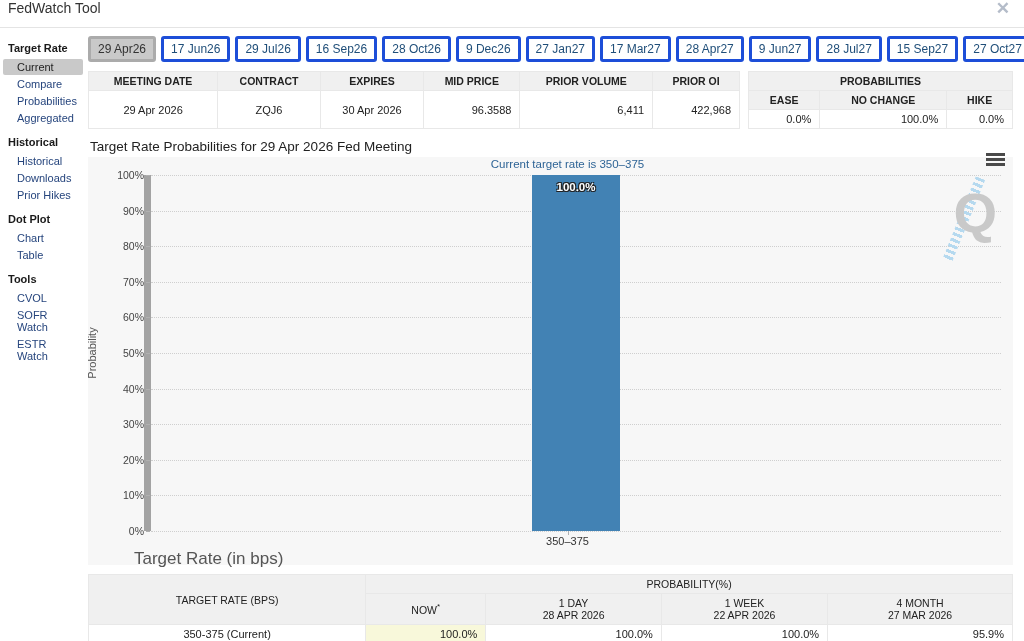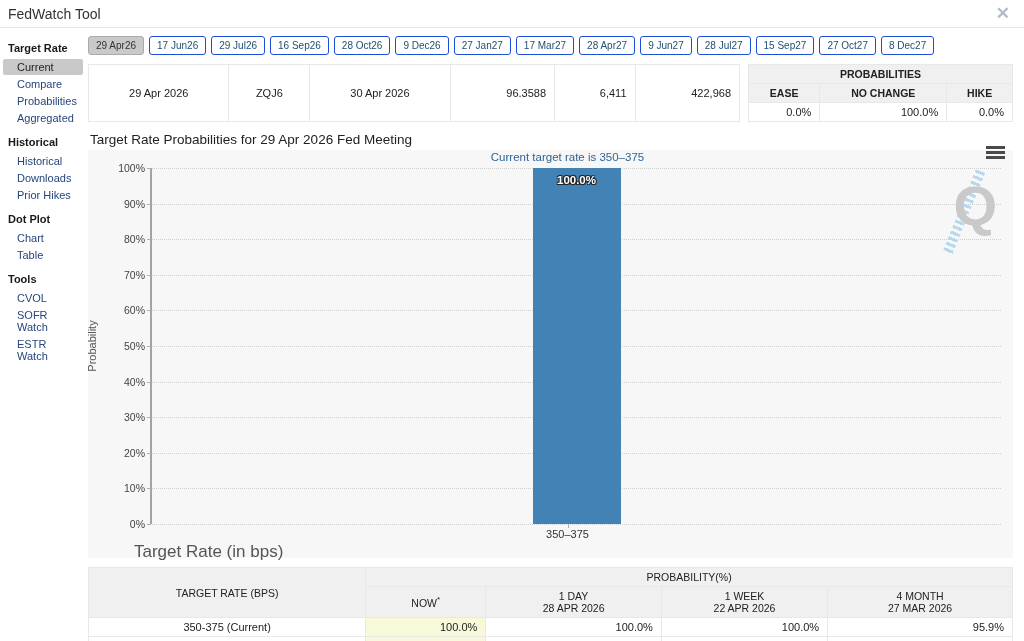--- a/index.html
+++ b/index.html
@@ -1,39 +1,39 @@
 <!DOCTYPE html>
 <html><head>
 <meta charset="utf-8">
 <style>
   * { margin:0; padding:0; box-sizing:border-box; }
   html,body { width:1024px; height:641px; background:#fff; overflow:hidden;
     font-family:"Liberation Sans", sans-serif; color:#333; }
 
   
-  .header { height:28px; display:flex; align-items:center; justify-content:space-between;
+  .header { height:28px; display:flex; justify-content:space-between;
     padding:0 14px 0 8px; border-bottom:1px solid #e4e4e4; }
   .app-title { font-size:14px; color:#333; }
   .close { font-size:17px; font-weight:bold; color:#b4bcc9; cursor:pointer; line-height:1; }
 
   
   .main { display:flex; height:613px; }
   .sidebar { width:86px; padding-top:10px; flex:none; }
   .side-heading { font-size:11px; font-weight:bold; color:#1a1a1a; padding:4px 4px 4px 8px; margin-top:6px; }
   .side-heading:first-child { margin-top:0; }
   .side-item { font-size:11px; color:#26457d; padding:2px 4px 2px 14px; margin:1px 3px 1px 3px;
     border-radius:2px; cursor:pointer; }
   .side-item.selected { background:#c9c9c9; color:#222; }
 
   .content { flex:1; padding:8px 11px 0 2px; min-width:0; }
 
   
   .tabs { display:flex; gap:5px; margin-bottom:9px; }
-  .tab { font-family:"Liberation Sans", sans-serif; font-size:10px; color:#1f4e79; background:#fff;
-    border:1px solid #1d4ed8; border-radius:3px; padding:3px 7px; cursor:pointer; white-space:nowrap; }
+  .tab { font-family:"Liberation Sans", sans-serif; font-size:12px; color:#1f4e79; background:#fff;
+    border:3px solid #1d4ed8; border-radius:3px; padding:3px 7px; cursor:pointer; white-space:nowrap; }
   .tab.selected { background:#c9c9c9; color:#333; border-color:#ababab; }
 
   
   .info-row { display:flex; gap:8px; }
   table { border-collapse:collapse; font-size:11px; }
   .info-table { border:1px solid #e8e8e8; }
   .info-table.meeting { width:652px; }
   .info-table.probs { flex:1; }
   .info-table th, .info-table td { border:1px solid #e8e8e8; padding:3px 8px; height:17px; }
   .info-table th { background:#f0f0f0; font-size:10.5px; font-weight:bold; color:#222; text-align:center; }
@@ -42,22 +42,22 @@
 
   
   .chart-title { font-size:13.5px; color:#222; margin:10px 0 3px 2px; }
   .chart-widget { position:relative; height:408px; background:#f7f7f7; }
   .menu-icon { position:absolute; top:-4px; right:8px; width:19px; cursor:pointer; z-index:5; }
   .menu-icon span { display:block; height:3px; background:#4a4a4a; margin-bottom:2px; }
   .chart-subtitle { position:absolute; left:46px; right:12px; top:1px; text-align:center;
     font-size:11.5px; color:#2e6496; }
   .ylabel { position:absolute; left:-36px; top:190px; width:80px; text-align:center;
     transform:rotate(-90deg); font-size:11px; color:#555; }
-  .plot { position:absolute; left:62px; right:12px; top:18px; height:356px;
-    border-left:2px solid #a3a3a3; }
+  .plot { position:absolute; left:56px; right:12px; top:18px; height:356px;
+    border-left:7px solid #a3a3a3; }
   .gridline { position:absolute; left:0; right:0; border-top:1px dotted #cfcfcf; }
   .ytick { position:absolute; right:calc(100% + 7px); transform:translateY(-50%);
     font-size:10.5px; color:#444; white-space:nowrap; }
   .ytickmark { position:absolute; width:4px; border-top:1px solid #b0b0b0; left:-5px; }
   .bar { position:absolute; bottom:0; width:88px; transform:translateX(-50%);
     background:#4282b4; text-align:center; }
   .bar-label { display:inline-block; margin-top:6px; font-size:11.5px; font-weight:bold; color:#fff;
     text-shadow:-1px -1px 0 #222, 1px -1px 0 #222, -1px 1px 0 #222, 1px 1px 0 #222; }
   .xticks { position:absolute; left:46px; right:12px; top:378px; height:13px; }
   .xtick { position:absolute; transform:translateX(-50%); font-size:11px; color:#333; white-space:nowrap; }
@@ -126,20 +126,28 @@
         <button class="tab">9 Jun27</button>
         <button class="tab">28 Jul27</button>
         <button class="tab">15 Sep27</button>
         <button class="tab">27 Oct27</button>
         <button class="tab">8 Dec27</button>
       </div>
 
     <div class="info-row">
       <table class="info-table meeting">
         <thead>
+          <tr>
+              <th>MEETING DATE</th>
+              <th>CONTRACT</th>
+              <th>EXPIRES</th>
+              <th>MID PRICE</th>
+              <th>PRIOR VOLUME</th>
+              <th>PRIOR OI</th>
+            </tr>
         </thead>
         <tbody>
             <tr>
               <td>29 Apr 2026</td>
               <td>ZQJ6</td>
               <td>30 Apr 2026</td>
               <td class="num">96.3588</td>
               <td class="num">6,411</td>
               <td class="num">422,968</td>
             </tr>

